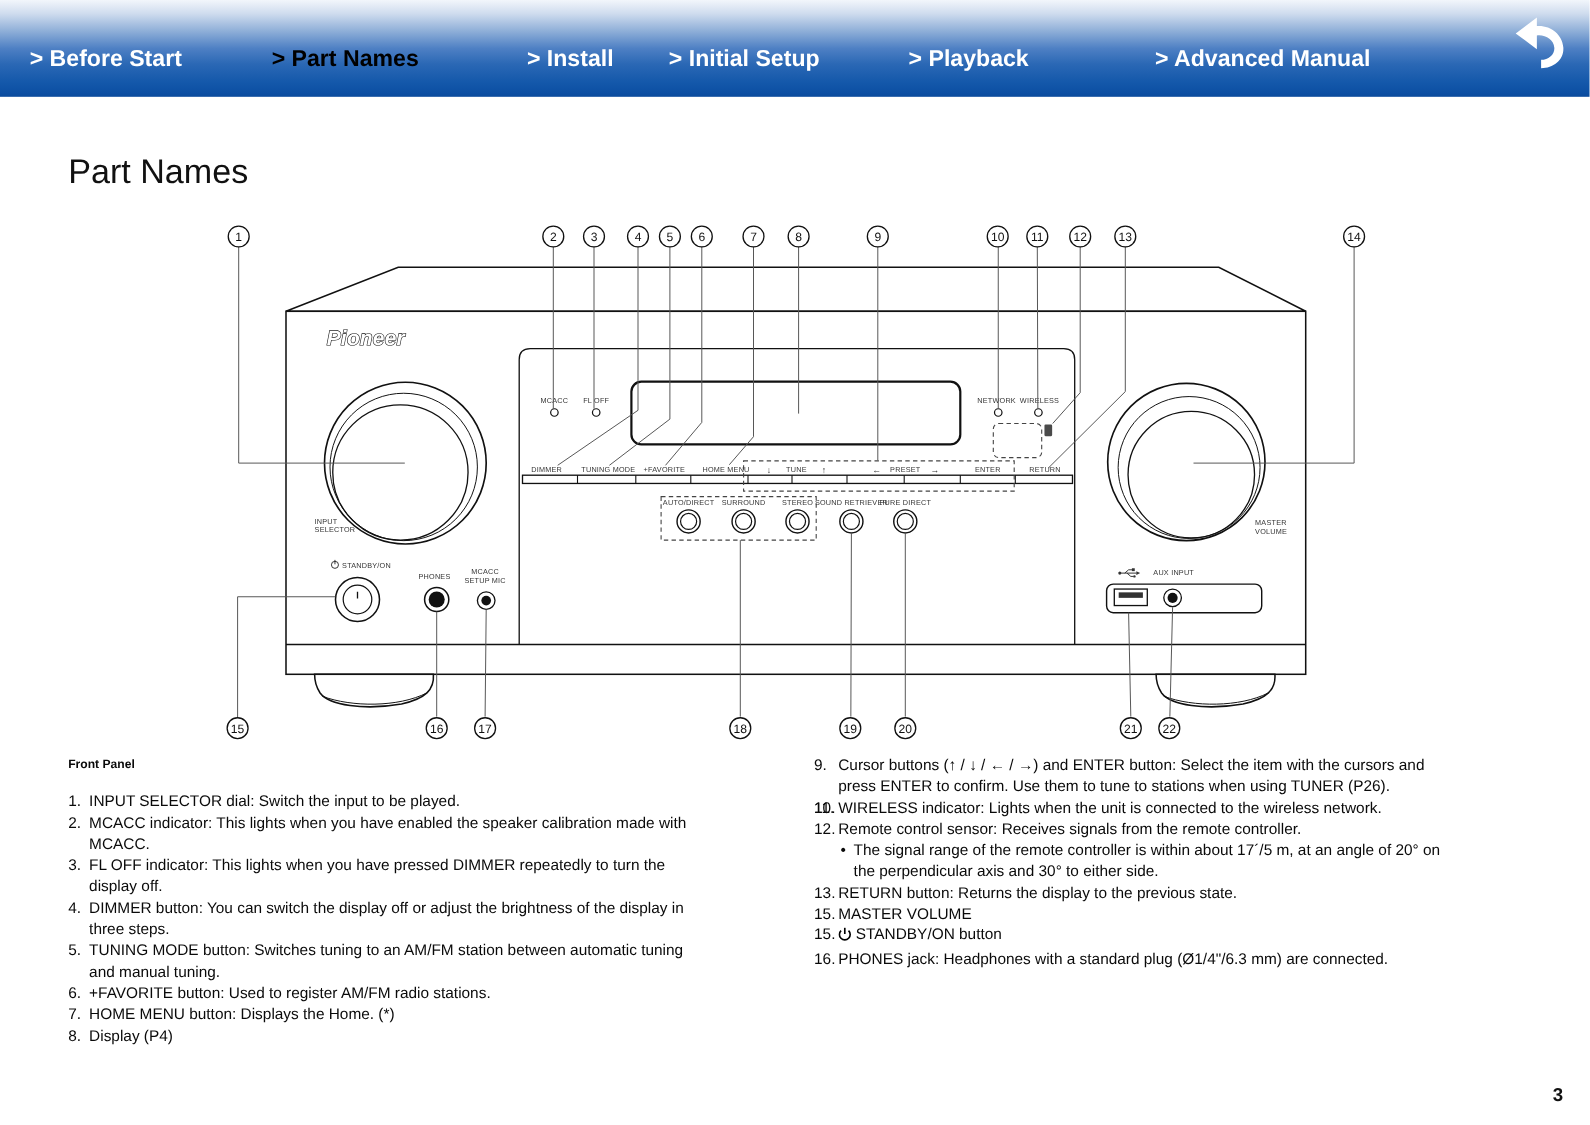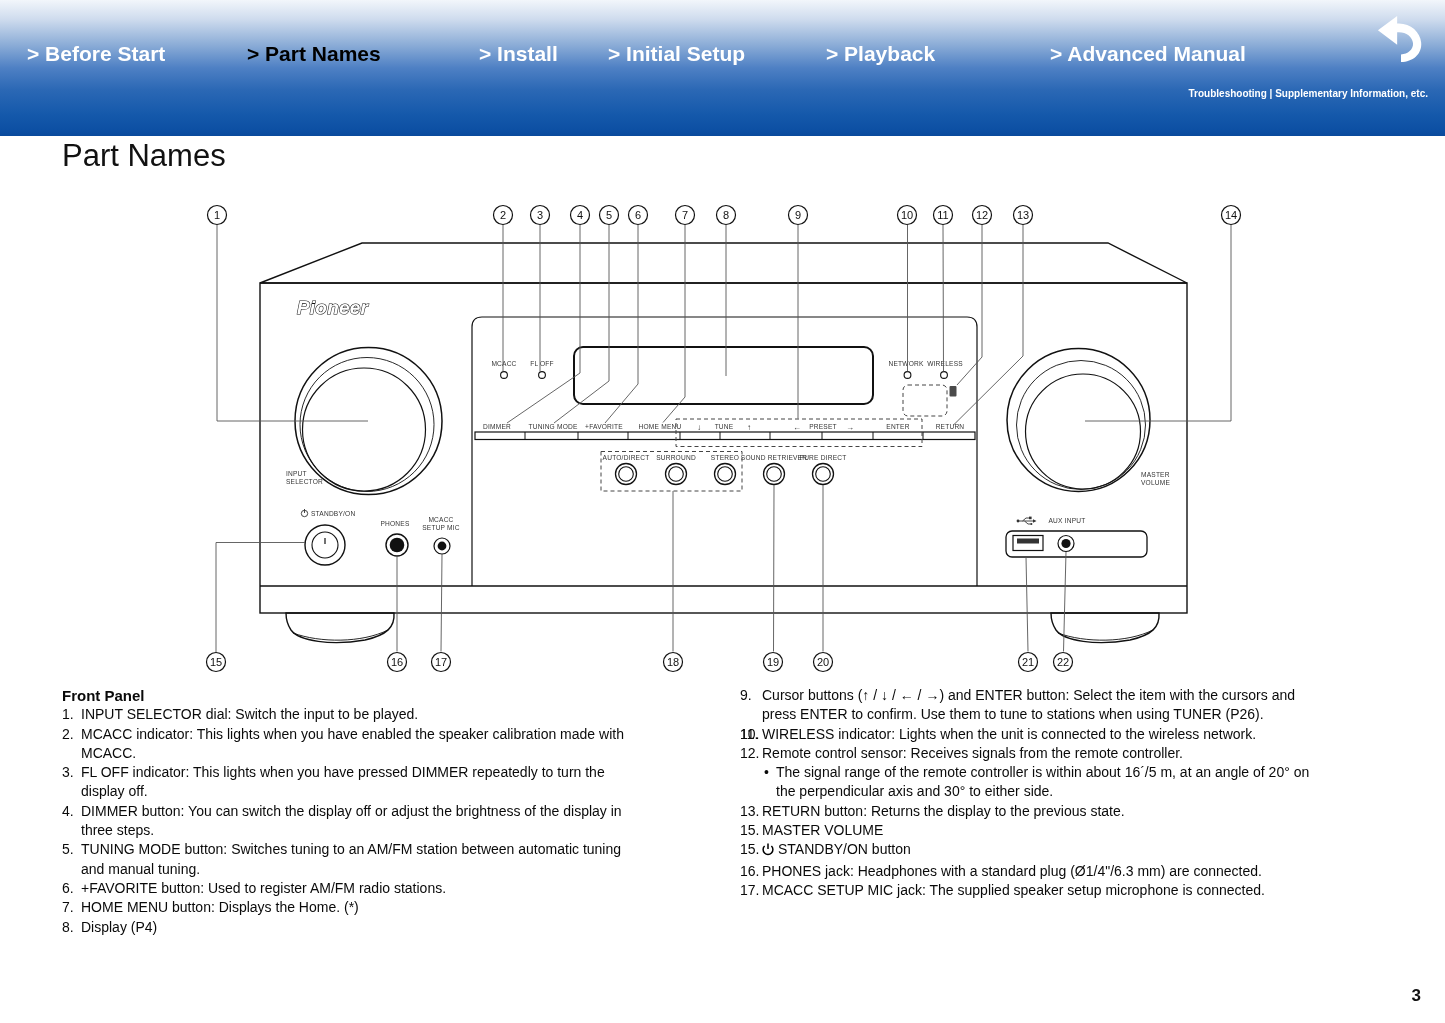--- a/index.html
+++ b/index.html
@@ -1,20 +1,20 @@
 <!DOCTYPE html>
 <html><head>
 <meta charset="utf-8">
 <style>
   * { margin:0; padding:0; box-sizing:border-box; }
   html,body { width:1445px; height:1023px; }
   body { position:relative; background:#ffffff; font-family:"Liberation Sans", sans-serif; overflow:hidden; color:#0a0a0a; }
 
   
-  .header { position:absolute; top:0; left:0; width:1445px; height:136px;
+  .header { position:absolute; top:0; left:0; width:1445px; height:88px;
     background:linear-gradient(to bottom,#f2f6fb 0%, #cfdcee 14%, #8fafd8 32%, #4e80c4 50%, #2b68b5 66%, #1559ab 84%, #0c4fa3 96%, #0a4a9c 100%); }
   .nav-item { position:absolute; top:42px; font-size:21px; font-weight:bold; color:#ffffff; white-space:nowrap; cursor:pointer; }
   .nav-item.active { color:#000000; }
   .subnav { position:absolute; top:88px; right:17px; font-size:10px; font-weight:bold; color:#ffffff; }
   .back-btn { position:absolute; top:14px; right:18px; width:52px; height:50px; cursor:pointer; }
 
   
   .page-title { position:absolute; left:62px; top:138px; font-size:31px; color:#111111;text-align:center; }
 
   
@@ -23,21 +23,21 @@
   .dlbl { font-size:6.6px; fill:#333; text-anchor:middle; letter-spacing:.2px; }
   .dlbl-s { text-anchor:start; }
   .darr { font-size:8px; fill:#333; text-anchor:middle; }
   .cnum { font-size:11px; fill:#111; text-anchor:middle; }
   .logo-txt { font-size:19px; font-weight:bold; font-style:italic; fill:#ffffff; stroke:#111; stroke-width:1.1px; paint-order:stroke; letter-spacing:.2px; }
 
   
   .col { position:absolute; top:686px; font-size:14px; line-height:19.3px; color:#0a0a0a; }
   .col-left  { left:62px;  width:665px; }
   .col-right { left:740px; width:702px; }
-  .col-heading { font-size:15px; font-weight:bold; }
+  .col-heading { font-size:11px; font-weight:bold; margin-bottom:14px; }
   .item { position:relative; padding-left:19px; }
   .col-right .item { padding-left:22px; }
   .item .num { position:absolute; left:0; top:0; }
   .item .txt { white-space:pre-line; }
   .sub { position:relative; padding-left:14px; }
   .sub .bullet { position:absolute; left:2px; top:0; }
   .pwr-icon { display:inline-block; vertical-align:-2px; margin-right:4px; }
 
   .page-num { position:absolute; right:24px; bottom:17px; font-size:17px; font-weight:bold; color:#111; }
 </style>
@@ -329,28 +329,27 @@
   <div class="item"><span class="num">8.</span><span class="txt">Display (P4)</span></div>
 </div>
 
 <div class="col col-right">
   <div class="item"><span class="num">9.</span><span class="txt">Cursor buttons (↑ / ↓ / ← / →) and ENTER button: Select the item with the cursors and
 press ENTER to confirm. Use them to tune to stations when using TUNER (P26).</span></div>
   <div class="item"><span class="num">10.</span></div>
   <div class="item"><span class="num">11.</span><span class="txt">WIRELESS indicator: Lights when the unit is connected to the wireless network.</span></div>
   <div class="item">
     <span class="num">12.</span><span class="txt">Remote control sensor: Receives signals from the remote controller.</span>
-    <div class="sub"><span class="bullet">•</span><span class="txt">The signal range of the remote controller is within about 16´/5 m, at an angle of 20° on
+    <div class="sub"><span class="bullet">•</span><span class="txt">The signal range of the remote controller is within about 17´/5 m, at an angle of 20° on
 the perpendicular axis and 30° to either side.</span></div>
   </div>
   <div class="item"><span class="num">13.</span><span class="txt">RETURN button: Returns the display to the previous state.</span></div>
   <div class="item"><span class="num">15.</span><span class="txt">MASTER VOLUME</span></div>
   <div class="item">
     <span class="num">15.</span><span class="pwr-icon"><svg width="12" height="13" viewBox="0 0 12 13">
           <path d="M2.6,3 A4.9,4.9 0 1 0 9.4,3" fill="none" stroke="#000" stroke-width="1.5"></path>
           <line x1="6" y1="0.5" x2="6" y2="6" stroke="#000" stroke-width="1.5"></line>
         </svg></span><span class="txt">STANDBY/ON button</span>
   </div>
   <div class="item"><span class="num">16.</span><span class="txt">PHONES jack: Headphones with a standard plug (Ø1/4"/6.3 mm) are connected.</span></div>
-  <div class="item"><span class="num">17.</span><span class="txt">MCACC SETUP MIC jack: The supplied speaker setup microphone is connected.</span></div>
 </div>
 
 <div class="page-num">3</div>
 
 </body></html>

